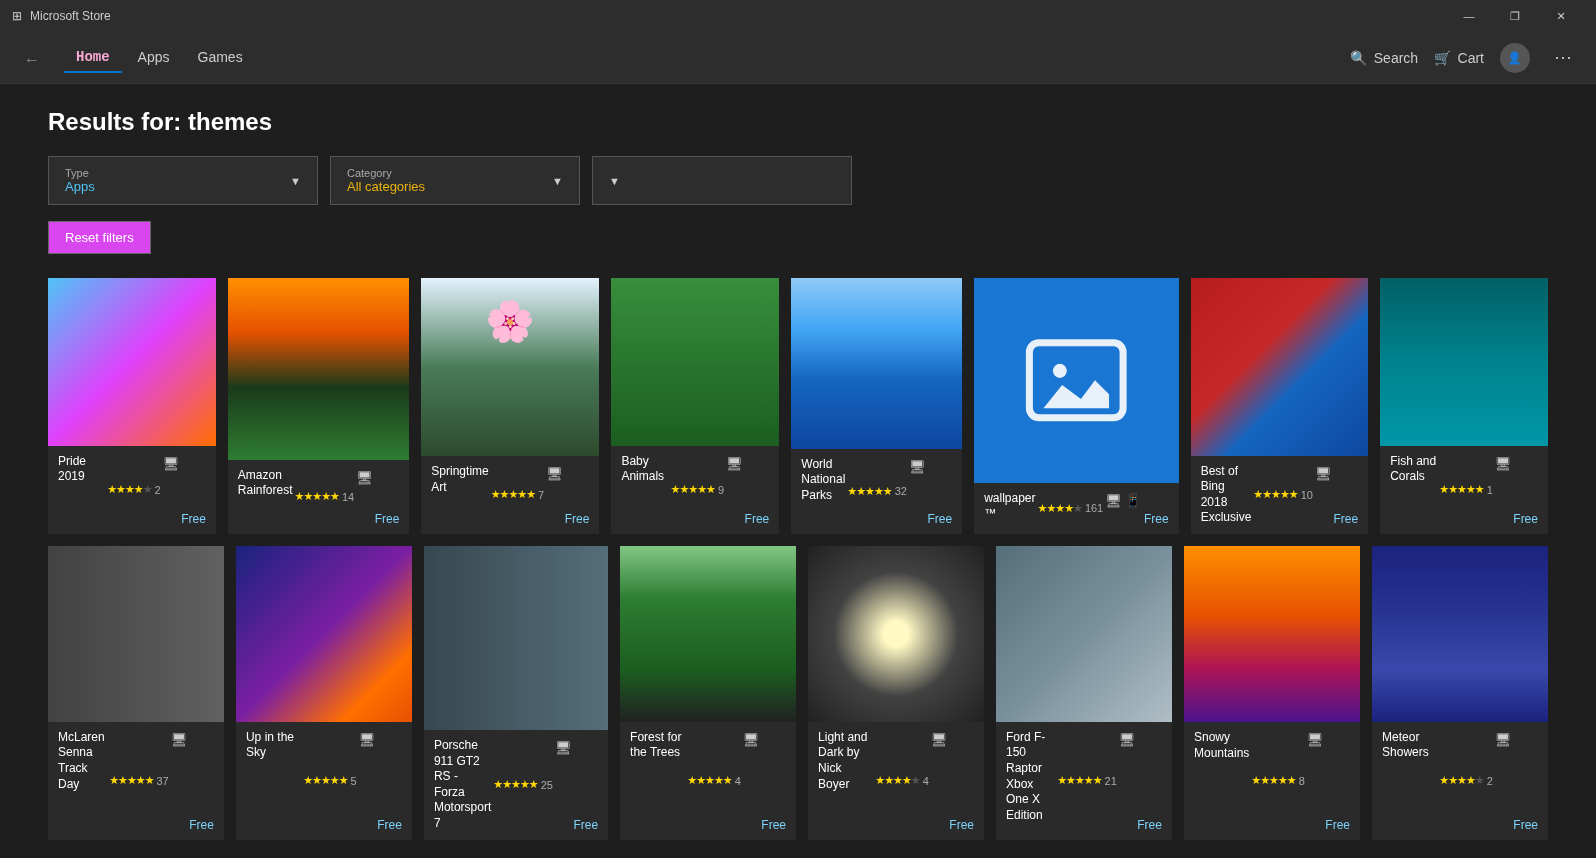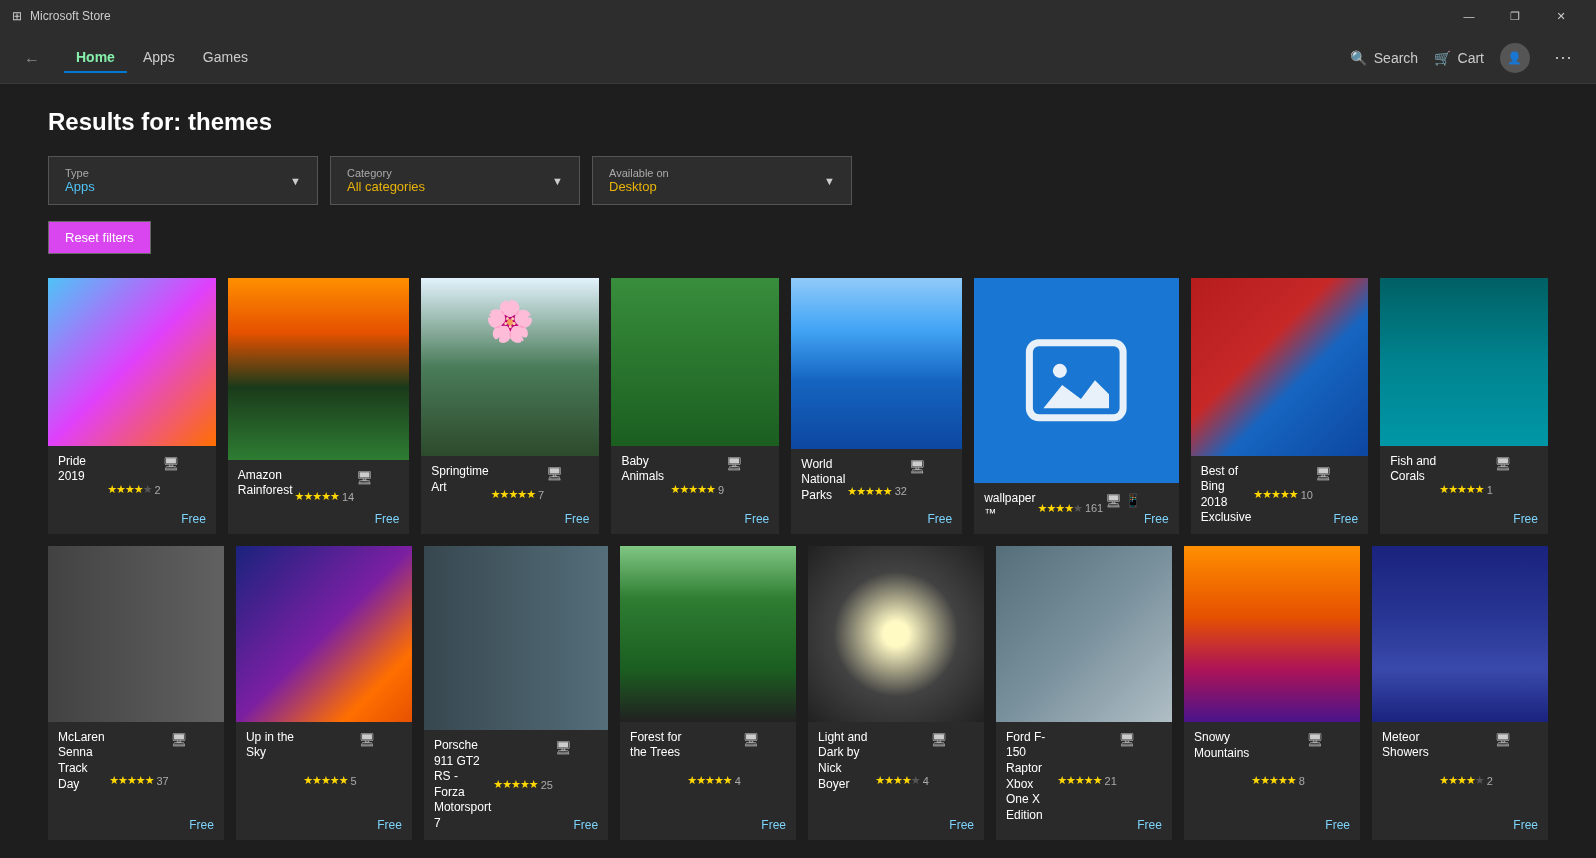--- a/index.html
+++ b/index.html
@@ -51,23 +51,24 @@
     .nav-links { display: flex; gap: 4px; margin-left: 8px; }
     .nav-link {
       padding: 6px 12px;
       color: #ccc;
       cursor: pointer;
       font-size: 14px;
       border-bottom: 2px solid transparent;
       text-decoration: none;
     }
     .nav-link.active {
-      color: #86efac;
+      color: #f9a8d4;
       font-weight: 600;
       border-bottom: 2px solid #0078d4;
+      font-family: Liberation Mono, monospace;
     }
     .nav-right {
       margin-left: auto;
       display: flex;
       align-items: center;
       gap: 16px;
     }
     .nav-right-item {
       display: flex; align-items: center; gap: 6px;
       color: #ccc; cursor: pointer; font-size: 14px;
@@ -284,24 +285,20 @@
       <span class="filter-chevron">▼</span>
     </div>
     <div class="filter-dropdown">
       <div class="filter-dropdown-inner">
         <span class="label-top">Category</span>
         <span class="label-value white">All categories</span>
       </div>
       <span class="filter-chevron">▼</span>
     </div>
     <div class="filter-dropdown">
-      <div class="filter-dropdown-inner">
-        <span class="label-top">Available on</span>
-        <span class="label-value white">Desktop</span>
-      </div>
       <span class="filter-chevron">▼</span>
     </div>
   </div>
 
   <button class="reset-btn">Reset filters</button>
 
   
   <div class="grid" id="row1">
       <div class="app-card">
         <div class="app-thumb thumb-pride"></div>

